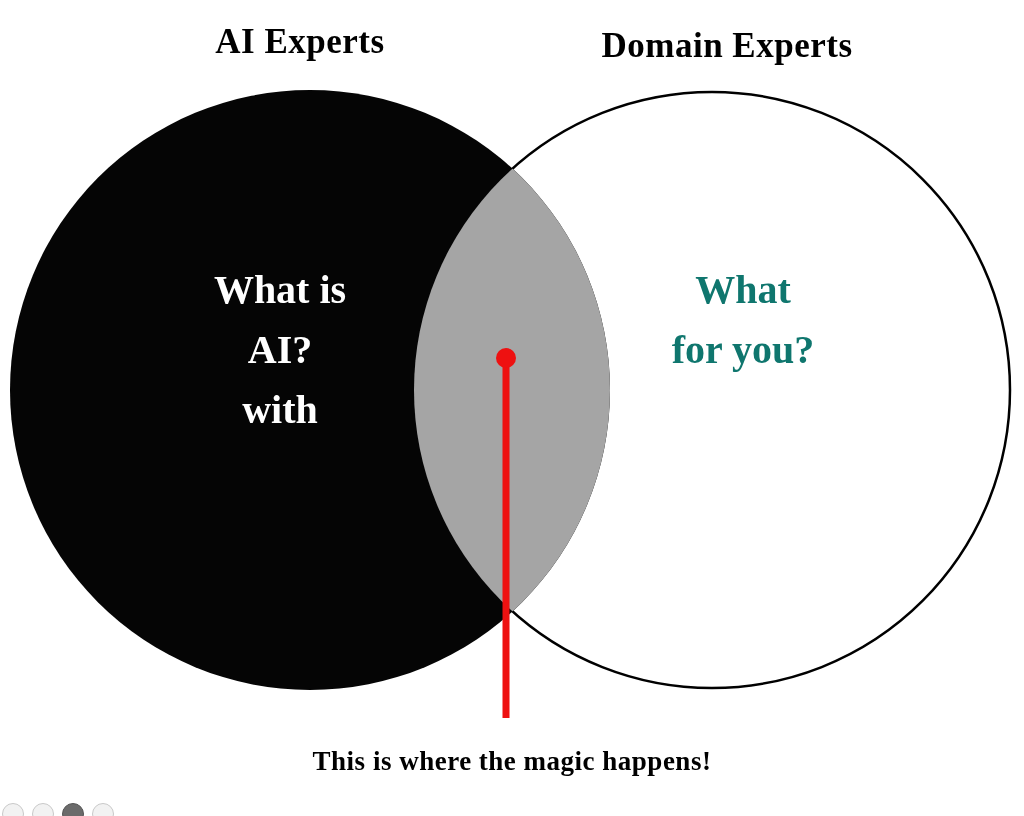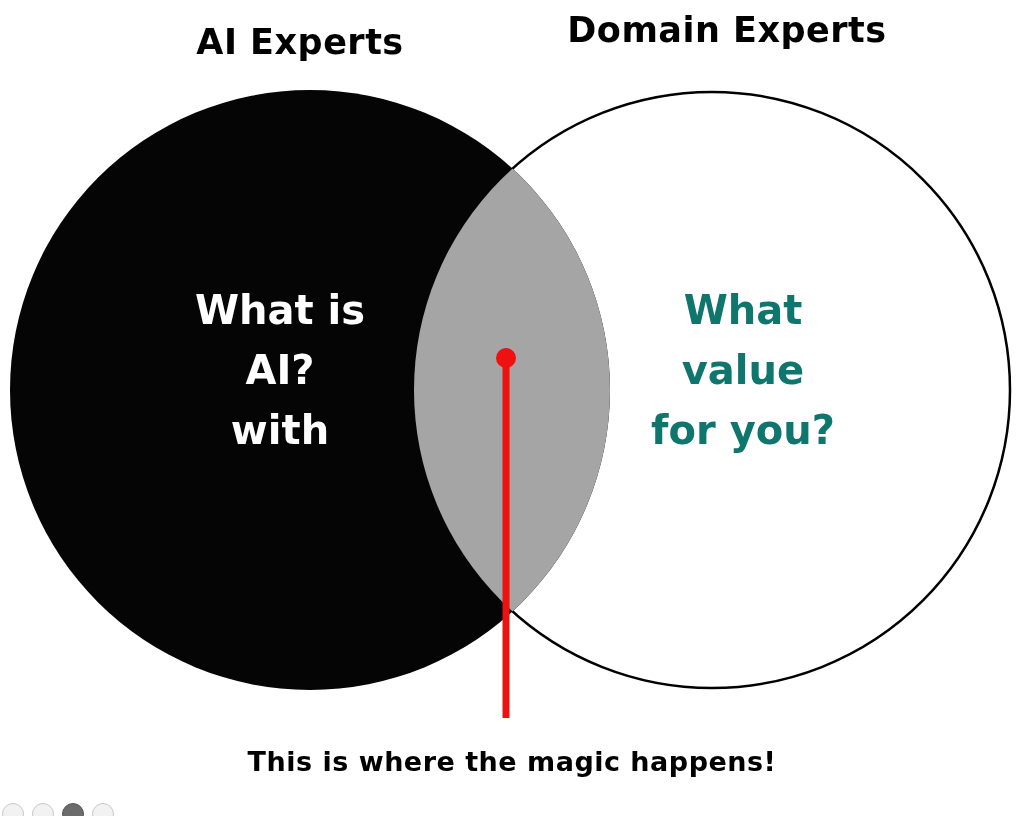--- a/index.html
+++ b/index.html
@@ -9,46 +9,46 @@
     height: 816px;
     background: #ffffff;
     overflow: hidden;
     font-family: "DejaVu Sans", "Liberation Sans", sans-serif;
   }
   .canvas {
     position: relative;
     width: 1024px;
     height: 816px;
     background: #ffffff;
+    font-family: Liberation Serif, serif;
   }
   .canvas svg {
     position: absolute;
     top: 0;
     left: 0;
   }
   .circle-title {
     position: absolute;
     font-weight: 700;
     font-size: 35px;
     color: #000000;
     text-align: center;
     letter-spacing: 0.5px;
     white-space: nowrap;
   }
   .title-left  { left: 140px; top: 22px; width: 320px; }
-  .title-right { left: 527px; top: 10px; width: 400px; text-align: center; }
+  .title-right { left: 527px; top: 26px; width: 400px; text-align: center; }
   .circle-text {
     position: absolute;
     top: 260px;
     width: 330px;
     font-weight: 700;
     font-size: 40px;
     line-height: 60px;
     text-align: center;
-    margin-top: 20px;
   }
   .text-left  { left: 115px; color: #ffffff; }
   .text-right { left: 578px; color: #0f766e; }
   .caption {
     position: absolute;
     left: 0;
     top: 746px;
     width: 1024px;
     text-align: center;
     font-weight: 700;
@@ -101,21 +101,20 @@
   <div class="circle-title title-right">Domain Experts</div>
 
   <div class="circle-text text-left">
     <div>What is</div>
     <div>AI?</div>
     <div>with</div>
   </div>
 
   <div class="circle-text text-right">
     <div>What</div>
-    <div>value</div>
     <div>for you?</div>
   </div>
 
   <div class="caption">This is where the magic happens!</div>
 
   <div class="footer-icons">
     <div class="footer-icon"></div>
     <div class="footer-icon"></div>
     <div class="footer-icon dark"></div>
     <div class="footer-icon"></div>

